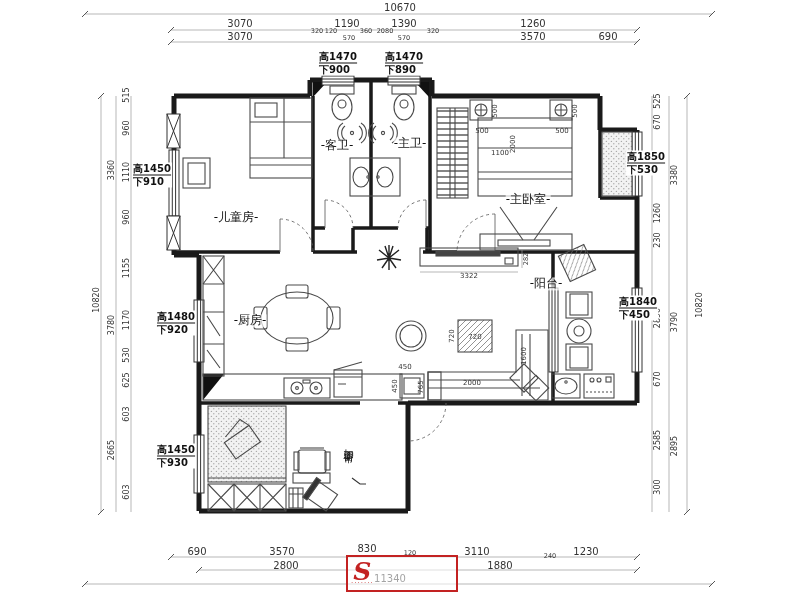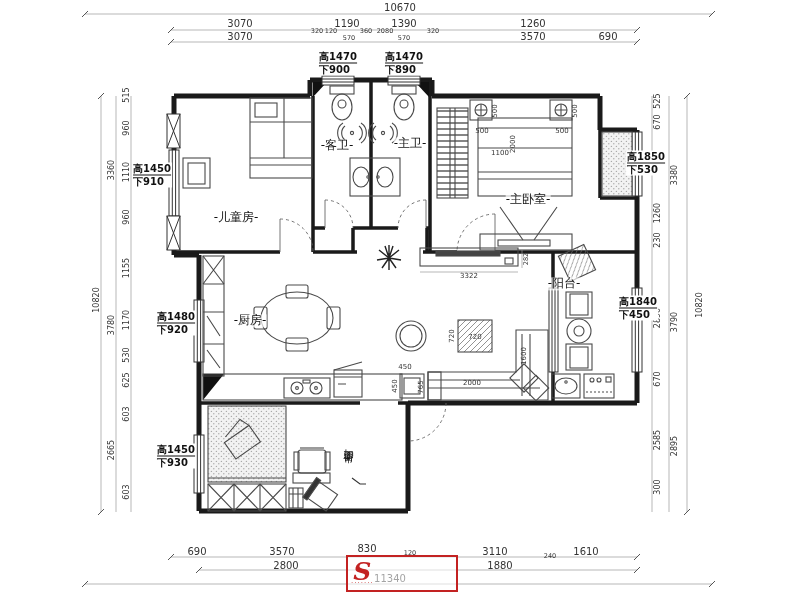--- a/index.html
+++ b/index.html
@@ -337,23 +337,23 @@
 <span class="dim sm" style="left:385px;top:31px">2080</span>
 <span class="dim sm" style="left:404px;top:38px">570</span>
 <span class="dim sm" style="left:433px;top:31px">320</span>
 <span class="dim" style="left:533px;top:37px">3570</span>
 <span class="dim" style="left:608px;top:37px">690</span>
 
 <span class="dim" style="left:197px;top:552px">690</span>
 <span class="dim" style="left:282px;top:552px">3570</span>
 <span class="dim" style="left:367px;top:549px">830</span>
 <span class="dim sm" style="left:410px;top:553px">120</span>
-<span class="dim" style="left:495px;top:552px">3110</span>
+<span class="dim" style="left:477px;top:552px">3110</span>
 <span class="dim sm" style="left:550px;top:556px">240</span>
-<span class="dim" style="left:586px;top:552px">1610</span>
+<span class="dim" style="left:586px;top:552px">1230</span>
 <span class="dim" style="left:286px;top:566px">2800</span>
 <span class="dim" style="left:500px;top:566px">1880</span>
 <span class="dim" style="left:390px;top:579px">11340</span>
 
 <span class="dimv" style="left:97px;top:300px">10820</span>
 <span class="dimv" style="left:112px;top:170px">3360</span>
 <span class="dimv" style="left:112px;top:325px">3780</span>
 <span class="dimv" style="left:112px;top:450px">2665</span>
 <span class="dimv" style="left:127px;top:95px">515</span>
 <span class="dimv" style="left:127px;top:128px">960</span>
@@ -407,21 +407,21 @@
 <div class="wnote" style="left:638px;top:308px">
   <span class="wn-h">高1840</span>
   <span>下450</span>
 </div>
 
 <span class="room" style="left:236px;top:218px">-儿童房-</span>
 <span class="room" style="left:337px;top:146px">-客卫-</span>
 <span class="room" style="left:410px;top:144px">-主卫-</span>
 <span class="room" style="left:528px;top:200px">-主卧室-</span>
 <span class="room" style="left:250px;top:321px">-厨房-</span>
-<span class="room" style="left:564px;top:284px">-阳台-</span>
+<span class="room" style="left:546px;top:284px">-阳台-</span>
 <span class="vnote" style="left:342px;top:440px">加窗帘</span>
 
 <span class="dim fdim" style="left:500px;top:153px">1100</span>
 <span class="dimv fdim" style="left:513px;top:144px">2000</span>
 <span class="dim fdim" style="left:482px;top:131px">500</span>
 <span class="dimv fdim" style="left:495px;top:111px">500</span>
 <span class="dim fdim" style="left:562px;top:131px">500</span>
 <span class="dimv fdim" style="left:575px;top:111px">500</span>
 <span class="dim fdim" style="left:469px;top:276px">3322</span>
 <span class="dimv sm" style="left:526px;top:259px">282</span>

